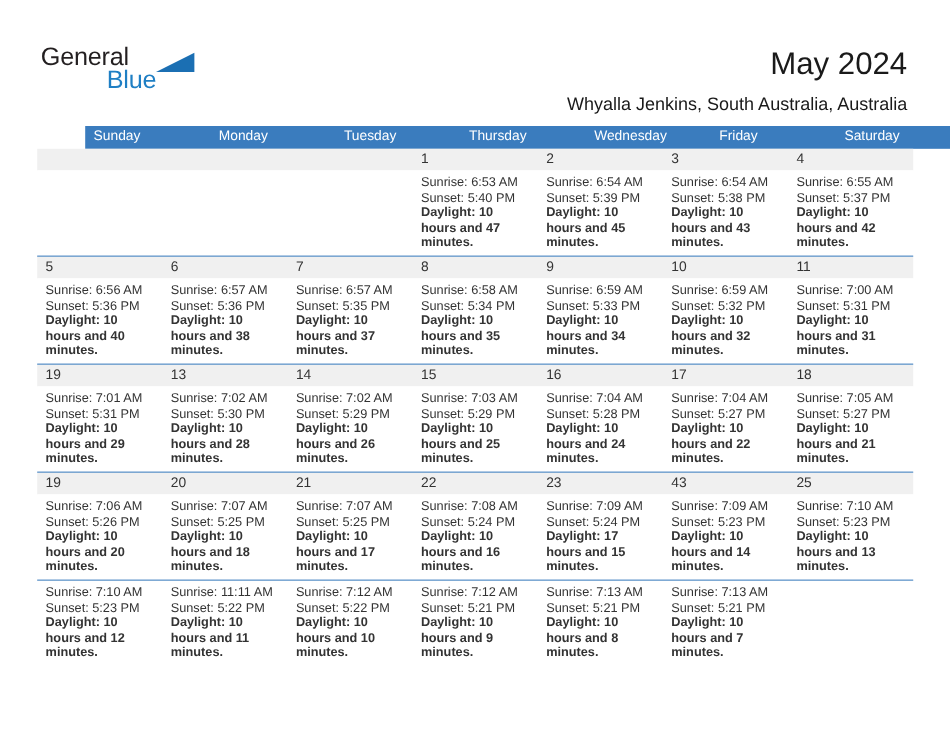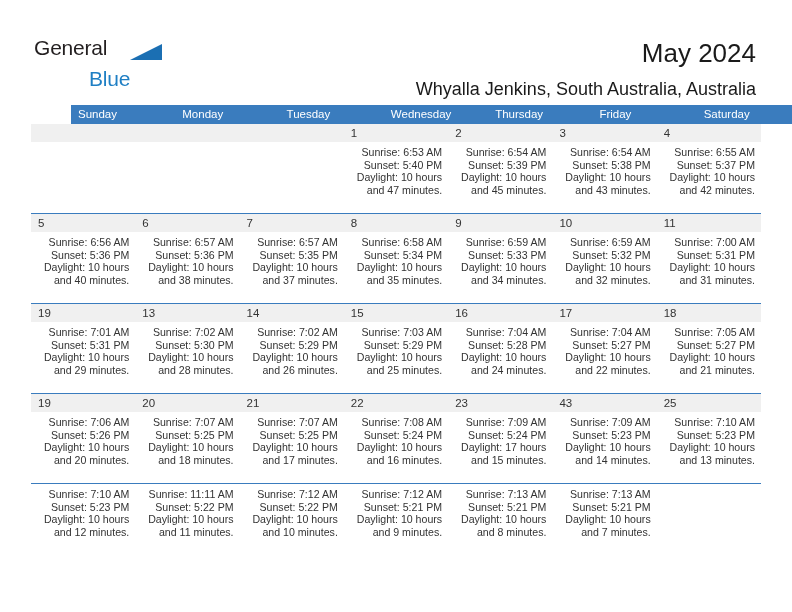--- a/index.html
+++ b/index.html
@@ -48,21 +48,20 @@
     font-family: "Liberation Sans", sans-serif;
   }
   .logo-blue {
     position: absolute;
     left: 55px;
     top: 19px;
     font-size: 21px;
     letter-spacing: -0.2px;
     color: #1f7fc4;
     font-family: "Liberation Sans", sans-serif;
-    margin-top: 12px;
   }
   .logo-triangle {
     position: absolute;
     left: 96px;
     top: 8px;
     width: 0;
     height: 0;
     border-style: solid;
     border-width: 0 0 16px 32px;
     border-color: transparent transparent #1b6fb3 transparent;
@@ -76,21 +75,21 @@
     color: #1a1a1a;
     font-family: "Liberation Sans", sans-serif;
     font-weight: normal;
     text-align: right;
     white-space: nowrap;
   }
   .subtitle {
     position: absolute;
     right: 36px;
     top: 79px;
-    font-size: 18px;
+    font-size: 15px;
     color: #1a1a1a;
     font-family: "Liberation Sans", sans-serif;
     text-align: right;
     white-space: nowrap;
   }
 
   
   .calendar {
     position: absolute;
     left: 31px;
@@ -145,31 +144,31 @@
     display: flex;
     width: 730px;
     height: 71px;
     background: #ffffff;
   }
   .cell {
     flex: 1 1 0;
     box-sizing: border-box;
     padding: 4px 6px 0 7px;
     overflow: hidden;
-    text-align: right;
   }
   .cell .line {
     font-size: 10.6px;
     line-height: 12.6px;
     color: #333333;
     font-family: "Liberation Sans", sans-serif;
     white-space: nowrap;
   }
   .cell .daylight {
     white-space: normal;
+    font-weight: bold;
   }
 </style>
 </head>
 <body>
 
 <div class="page">
 
   <div class="header">
 
     <div class="logo">
@@ -181,22 +180,22 @@
     <div class="title">May 2024</div>
     <div class="subtitle">Whyalla Jenkins, South Australia, Australia</div>
   </div>
 
   <div class="calendar">
 
     <div class="weekdays">
       <div class="weekday">Sunday</div>
       <div class="weekday">Monday</div>
       <div class="weekday">Tuesday</div>
+      <div class="weekday">Thursday</div>
       <div class="weekday">Wednesday</div>
-      <div class="weekday">Thursday</div>
       <div class="weekday">Friday</div>
       <div class="weekday">Saturday</div>
     </div>
 
     <div class="week">
       <div class="daynum-band">
         <div class="daynum"></div>
         <div class="daynum"></div>
         <div class="daynum"></div>
         <div class="daynum">1</div>

